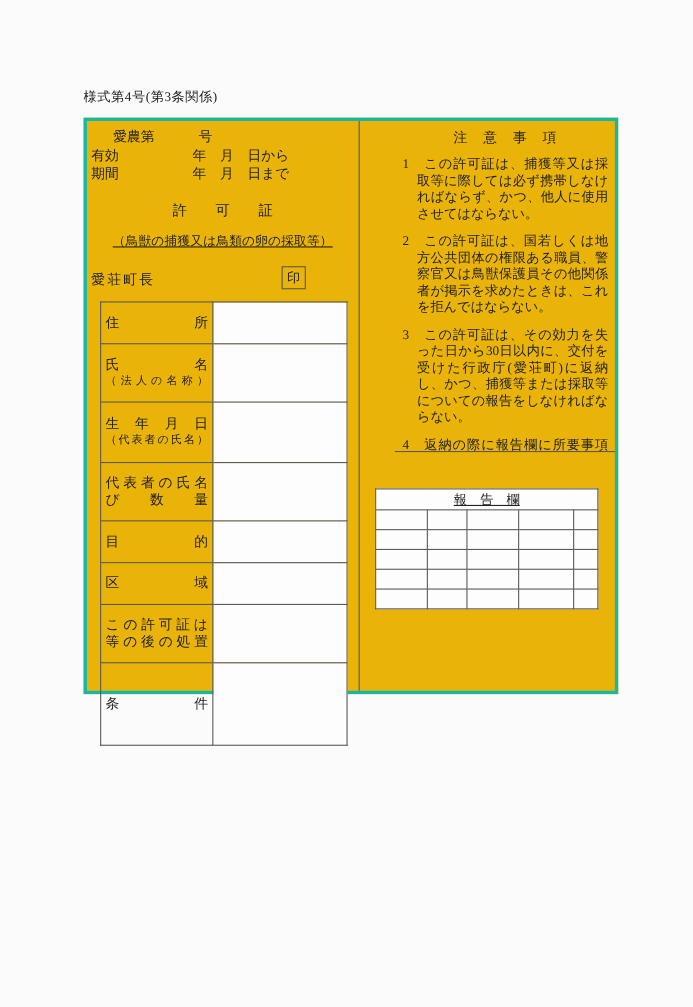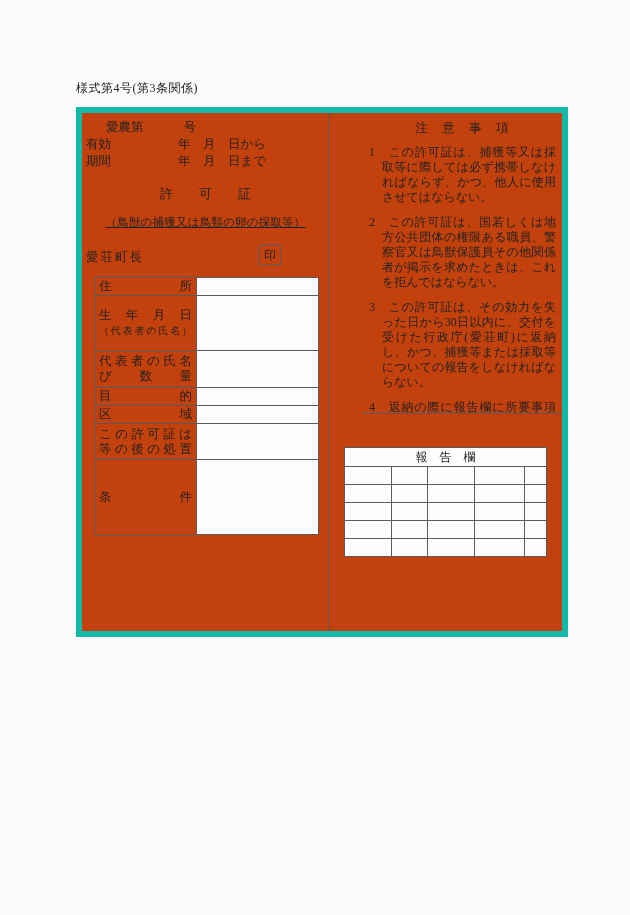--- a/index.html
+++ b/index.html
@@ -12,23 +12,23 @@
     -webkit-font-smoothing:antialiased;
   }
   .form-title{
     position:absolute;left:76px;top:80px;
     font-size:12px;letter-spacing:.5px;
   }
   
   .outer{
     position:absolute;left:76px;top:107px;
     width:480px;height:518px;
-    border:6px solid #14b8a6;
+    border:3px solid #14b8a6;
     display:flex;
-    background:#c2410c;
+    background:#eab308;
   }
   .col-left{
     width:247px;
     border-right:1px solid #5a5a5a;
     position:relative;
   }
   .col-right{
     flex:1;display:flex;flex-direction:column;position:relative;
   }
   .notes{
@@ -54,21 +54,21 @@
     width:20px;height:19px;
     border:1px solid #5a5a5a;
     text-align:center;line-height:19px;font-size:12px;
   }
   table.fields{
     position:absolute;top:164px;left:12px;
     width:224px;border-collapse:collapse;table-layout:fixed;
   }
   table.fields td{
     border:1px solid #5a5a5a;
-    padding:1px 4px;
+    padding:11px 4px;
     vertical-align:middle;
     font-size:12.5px;line-height:15px;
     box-sizing:border-box;
   }
   .jl{text-align:justify;text-align-last:justify;}
   .jl.sm{font-size:10px;}
   td.val{background:#fdfdfd;}
 
   
   .notes-heading{
@@ -87,20 +87,21 @@
     position:absolute;top:33px;left:14px;
     width:202px;border-collapse:collapse;table-layout:fixed;
     background:#fdfdfd;
   }
   table.report td{
     border:1px solid #5a5a5a;
     box-sizing:border-box;
     font-size:12px;line-height:16px;
     padding:1px 2px;
     overflow:hidden;
+    text-decoration:underline;
   }
   td.report-heading{text-align:center;height:19px;font-size:12.5px;padding:0;}
   td.colhead{
     height:70px;vertical-align:top;
     word-break:break-all;padding-top:2px;
   }
   td.colhead.center{text-align:center;}
   tr.empty td{height:18px;}
 </style>
 </head>
@@ -134,20 +135,27 @@
     <table class="fields">
       <colgroup>
           <col style="width:102px">
           <col style="width:122px">
         </colgroup>
       <tbody>
           <tr style="height:17px">
         <td>
               <div class="jl">住所</div>
             </td>
+        <td class="val"></td>
+      </tr>
+      <tr style="height:35px">
+        <td>
+          <div class="jl">氏名</div>
+          <div class="jl sm">（法人の名称）</div>
+        </td>
         <td class="val"></td>
       </tr>
       <tr style="height:55px">
         <td>
           <div class="jl">生年月日</div>
           <div class="jl sm">（代表者の氏名）</div>
         </td>
         <td class="val"></td>
       </tr>
       <tr style="height:37px">

